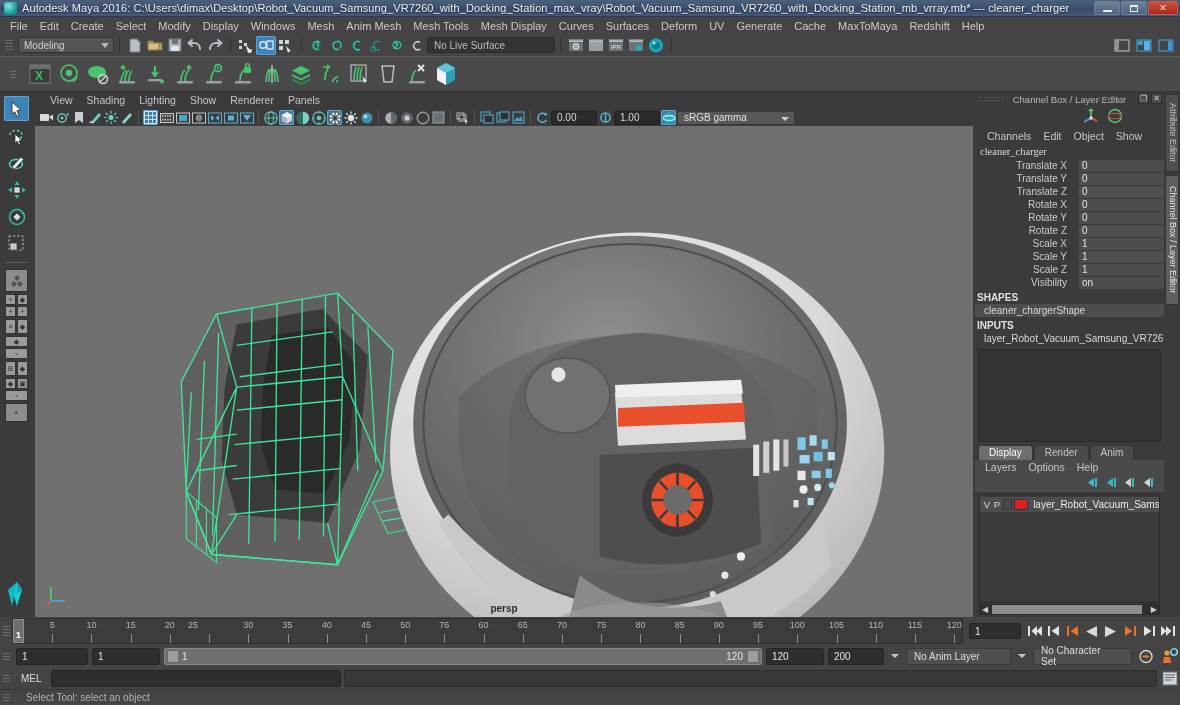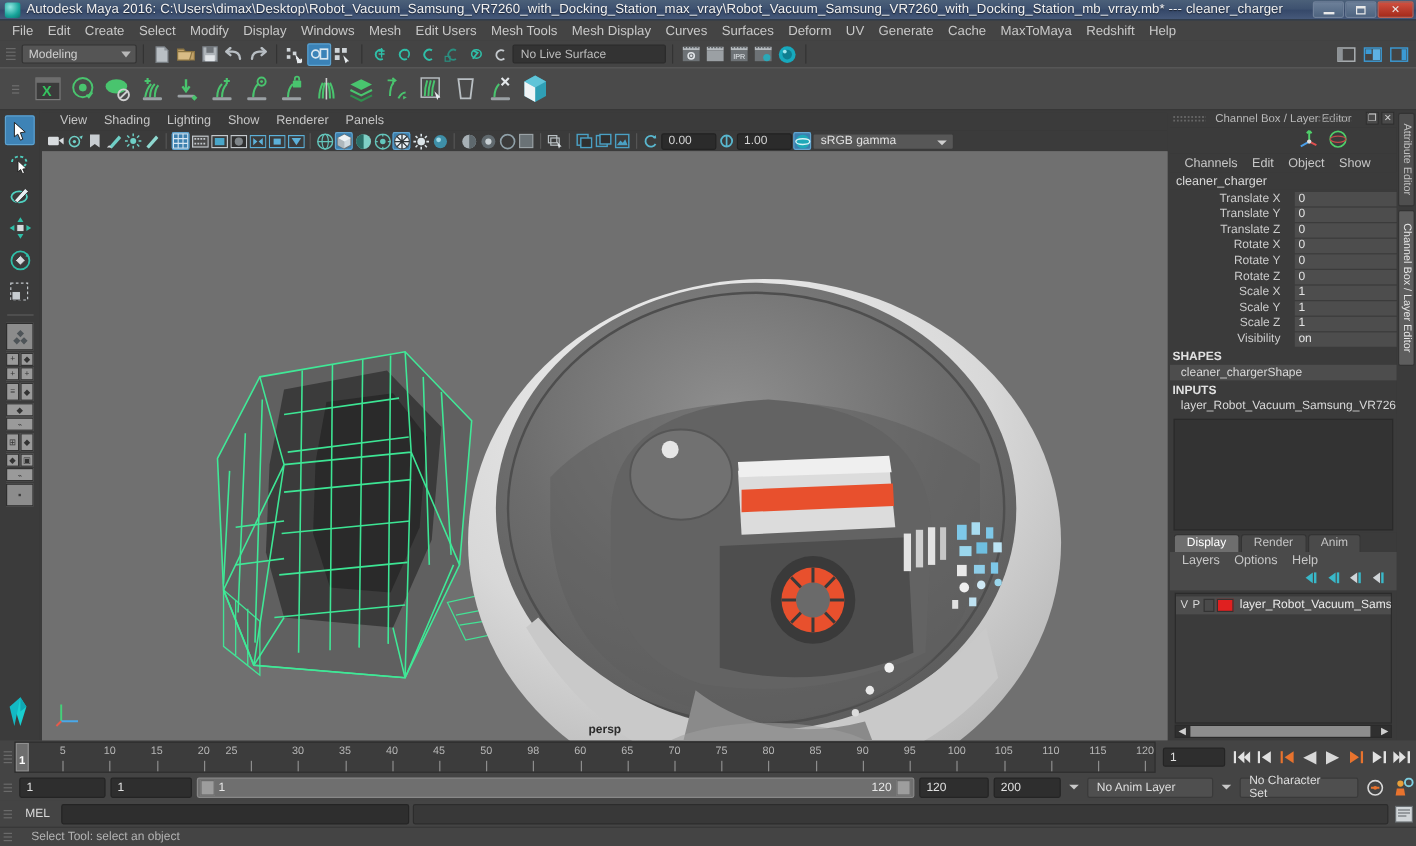--- a/index.html
+++ b/index.html
@@ -108,21 +108,21 @@
   .cbhead{ height:14px;flex:0 0 14px; display:flex;align-items:center;justify-content:center; position:relative; background:#3b3b3b;}
   .cbhead .dots{ position:absolute;left:2px;top:4px;width:28px;height:6px;
     background-image:radial-gradient(#666 0.6px, transparent 0.7px); background-size:3px 3px;}
   .cbhead .dots.r{ left:auto; right:38px;}
   .cbhead .t{ font-size:9.5px;color:#b9b9b9;}
   .cbhead .btns{ position:absolute;right:2px;top:1px;display:flex;gap:2px;}
   .cbhead .b{ width:11px;height:11px;background:#4a4a4a;border:1px solid #2e2e2e;display:flex;align-items:center;justify-content:center;font-size:8px;color:#d0d0d0;}
   .manip{ height:22px;flex:0 0 22px; display:flex;align-items:center;justify-content:flex-end;gap:6px;padding-right:40px;background:#3b3b3b;}
   .cbmenu{ height:16px;flex:0 0 16px; display:flex;align-items:center;gap:0; padding-left:6px;background:#3b3b3b;}
   .cbmenu .m{ font-size:10.5px;color:#c7c7c7; padding:0 6px;}
-  .objname{ height:14px;flex:0 0 14px; font-size:10.5px;color:#d8d8d8; padding-left:5px; display:flex;align-items:center;}
+  .objname{ height:14px;flex:0 0 14px; font-size:10.5px;color:#d8d8d8; padding-left:5px; display:flex;align-items:center;font-family:Liberation Serif, serif;}
   .chanlist{ background:#3b3b3b; padding-top:1px;}
   .chanrow{ height:13px; display:flex; align-items:center; }
   .chanrow .lbl{ flex:1 1 auto; text-align:right; font-size:10px; color:#cccccc; padding-right:12px;}
   .chanrow .val{ width:85px;flex:0 0 85px; height:12px; background:#4d4d4d; color:#e4e4e4; font-size:10px;
     display:flex;align-items:center; padding-left:3px; }
   .sectitle{ font-size:10px;color:#e0e0e0; font-weight:bold; padding:3px 0 1px 2px;}
   .secitem{ font-size:10px;color:#d8d8d8; padding-left:9px; height:13px; display:flex;align-items:center; background:#4d4d4d; margin-right:0;}
   .secitem.plain{ background:transparent;}
   .cbblank{ flex:1 1 auto; background:#333; margin:4px 3px 2px 3px; border:1px solid #2a2a2a; min-height:10px;}
 
@@ -209,21 +209,21 @@
 
   <div class="menubar">
     <div class="mi">File</div>
     <div class="mi">Edit</div>
     <div class="mi">Create</div>
     <div class="mi">Select</div>
     <div class="mi">Modify</div>
     <div class="mi">Display</div>
     <div class="mi">Windows</div>
     <div class="mi">Mesh</div>
-    <div class="mi">Edit Users</div>
+    <div class="mi">Anim Mesh</div>
     <div class="mi">Mesh Tools</div>
     <div class="mi">Mesh Display</div>
     <div class="mi">Curves</div>
     <div class="mi">Surfaces</div>
     <div class="mi">Deform</div>
     <div class="mi">UV</div>
     <div class="mi">Generate</div>
     <div class="mi">Cache</div>
     <div class="mi">MaxToMaya</div>
     <div class="mi">Redshift</div>
@@ -1108,21 +1108,21 @@
         <div class="ticklbl" style="left: 235.289px;">30</div>
         <div class="tickmark" style="left: 274.504px;"></div>
         <div class="ticklbl" style="left: 274.504px;">35</div>
         <div class="tickmark" style="left: 313.719px;"></div>
         <div class="ticklbl" style="left: 313.719px;">40</div>
         <div class="tickmark" style="left: 352.934px;"></div>
         <div class="ticklbl" style="left: 352.934px;">45</div>
         <div class="tickmark" style="left: 392.149px;"></div>
         <div class="ticklbl" style="left: 392.149px;">50</div>
         <div class="tickmark" style="left: 431.364px;"></div>
-        <div class="ticklbl" style="left: 431.364px;">98</div>
+        <div class="ticklbl" style="left: 431.364px;">76</div>
         <div class="tickmark" style="left: 470.579px;"></div>
         <div class="ticklbl" style="left: 470.579px;">60</div>
         <div class="tickmark" style="left: 509.793px;"></div>
         <div class="ticklbl" style="left: 509.793px;">65</div>
         <div class="tickmark" style="left: 549.008px;"></div>
         <div class="ticklbl" style="left: 549.008px;">70</div>
         <div class="tickmark" style="left: 588.223px;"></div>
         <div class="ticklbl" style="left: 588.223px;">75</div>
         <div class="tickmark" style="left: 627.438px;"></div>
         <div class="ticklbl" style="left: 627.438px;">80</div>

